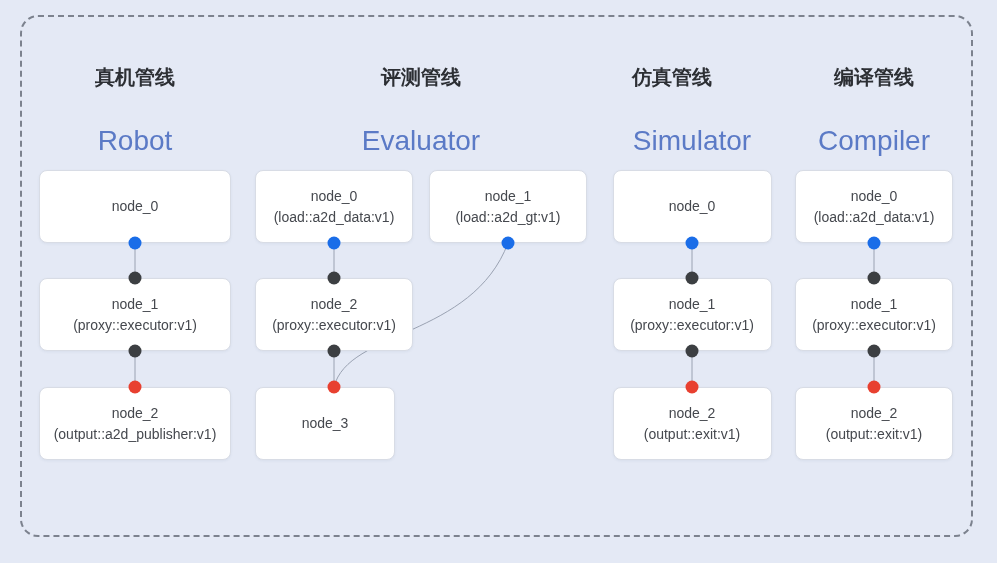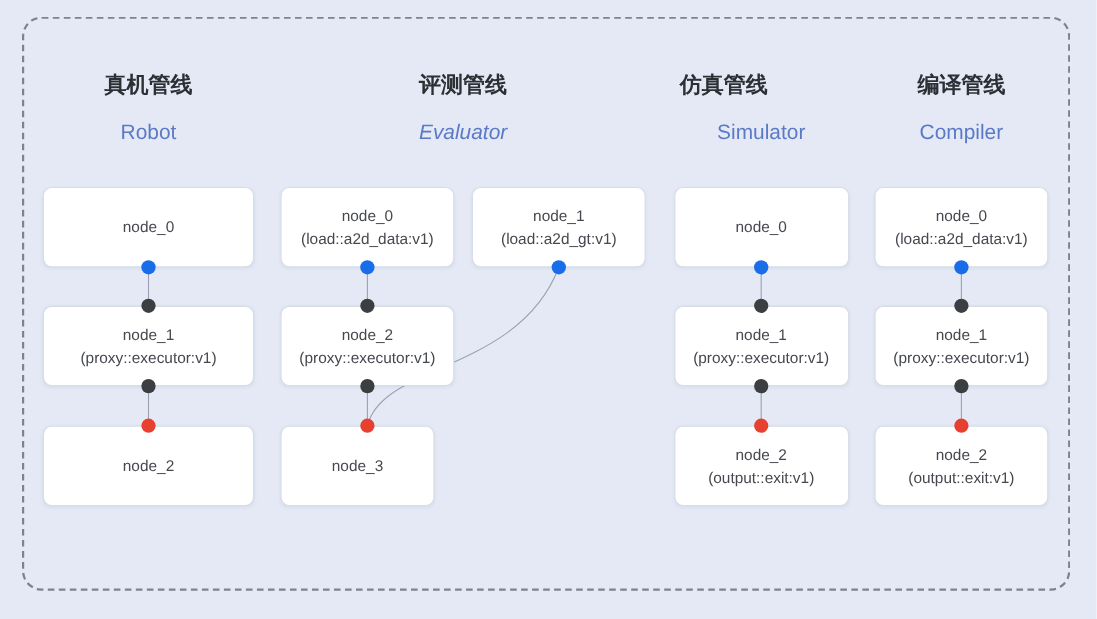--- a/index.html
+++ b/index.html
@@ -22,22 +22,22 @@
   .node .nm,.node .tp{font-size:14px;line-height:21px;color:var(--nodetext);white-space:nowrap}
   .dot{
     position:absolute;z-index:3;width:13px;height:13px;border-radius:50%;
     transform:translate(-50%,-50%);
   }
   .hdr-zh{
     position:absolute;z-index:2;top:64px;transform:translateX(-50%);
     font-size:20px;font-weight:700;color:var(--zh);white-space:nowrap;font-family:Liberation Mono, monospace;
   }
   .hdr-en{
-    position:absolute;z-index:2;top:110px;transform:translateX(-50%);
-    font-size:19px;font-weight:400;color:var(--en);white-space:nowrap;
+    position:absolute;z-index:2;top:125px;transform:translateX(-50%);
+    font-size:28px;font-weight:400;color:var(--en);white-space:nowrap;
   }
 </style>
 </head>
 <body>
 
 <div class="stage" style="--bg: #e4e9f5; --dash: #7c828e; --boxbg: #ffffff; --boxborder: #d8dce5; --zh: #2c2f34; --en: #5b7ac6; --nodetext: #45484e;">
   <div class="frame"></div>
   <svg id="edge-layer" width="997" height="563">
       <path d="M 135 243 L 135 278" fill="none" stroke="#9aa2b2" stroke-width="1"></path>
       <path d="M 135 351 L 135 387" fill="none" stroke="#9aa2b2" stroke-width="1"></path>
@@ -46,36 +46,37 @@
       <path d="M 508 243 C 472 338, 348 330, 334 387" fill="none" stroke="#9aa2b2" stroke-width="1"></path>
       <path d="M 692 243 L 692 278" fill="none" stroke="#9aa2b2" stroke-width="1"></path>
       <path d="M 692 351 L 692 387" fill="none" stroke="#9aa2b2" stroke-width="1"></path>
       <path d="M 874 243 L 874 278" fill="none" stroke="#9aa2b2" stroke-width="1"></path>
       <path d="M 874 351 L 874 387" fill="none" stroke="#9aa2b2" stroke-width="1"></path>
     </svg>
   <div id="headers">
       <div class="hdr-zh" style="left: 135px;">真机管线</div>
       <div class="hdr-en" style="left: 135px;">Robot</div>
       <div class="hdr-zh" style="left: 421px;">评测管线</div>
-      <div class="hdr-en" style="left: 421px; font-style: italic;">Evaluator</div>
-      <div class="hdr-zh" style="left: 658px; text-align: center;">仿真管线</div>
+      <div class="hdr-en" style="left: 421px;">Evaluator</div>
+      <div class="hdr-zh" style="left: 672px; text-align: center;">仿真管线</div>
       <div class="hdr-en" style="left: 692px;">Simulator</div>
       <div class="hdr-zh" style="left: 874px;">编译管线</div>
       <div class="hdr-en" style="left: 874px;">Compiler</div>
     </div>
   <div id="nodes">
       <div class="node" style="left: 39px; top: 170px; width: 192px; height: 73px;">
         <div class="nm">node_0</div>
       </div>
       <div class="node" style="left: 39px; top: 278px; width: 192px; height: 73px;">
         <div class="nm">node_1</div>
         <div class="tp">(proxy::executor:v1)</div>
       </div>
       <div class="node" style="left: 39px; top: 387px; width: 192px; height: 73px;">
         <div class="nm">node_2</div>
+        <div class="tp">(output::a2d_publisher:v1)</div>
       </div>
       <div class="node" style="left: 255px; top: 170px; width: 158px; height: 73px;">
         <div class="nm">node_0</div>
         <div class="tp">(load::a2d_data:v1)</div>
       </div>
       <div class="node" style="left: 429px; top: 170px; width: 158px; height: 73px;">
         <div class="nm">node_1</div>
         <div class="tp">(load::a2d_gt:v1)</div>
       </div>
       <div class="node" style="left: 255px; top: 278px; width: 158px; height: 73px;">

